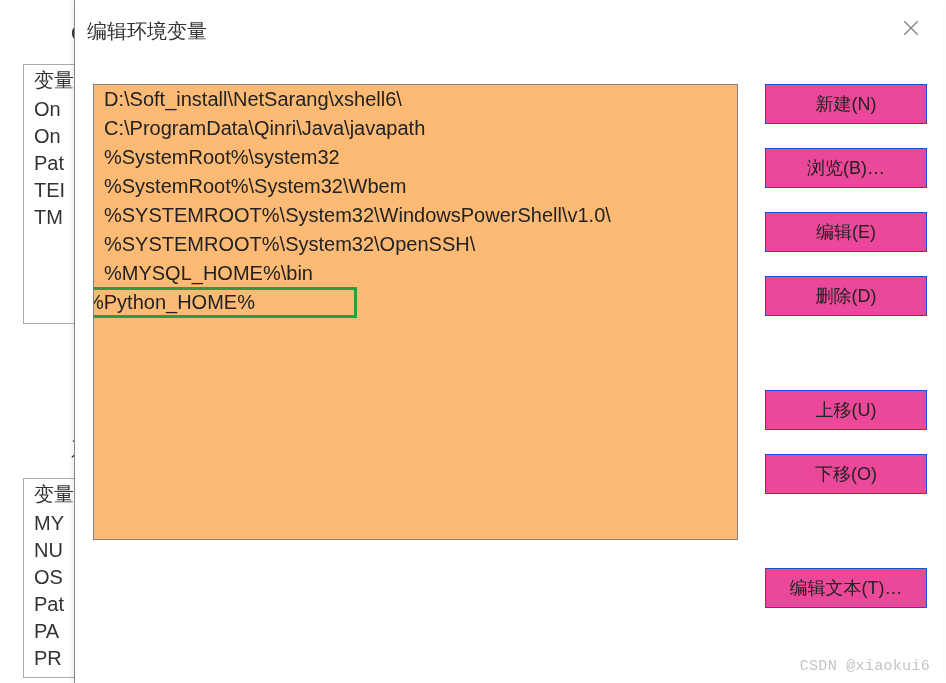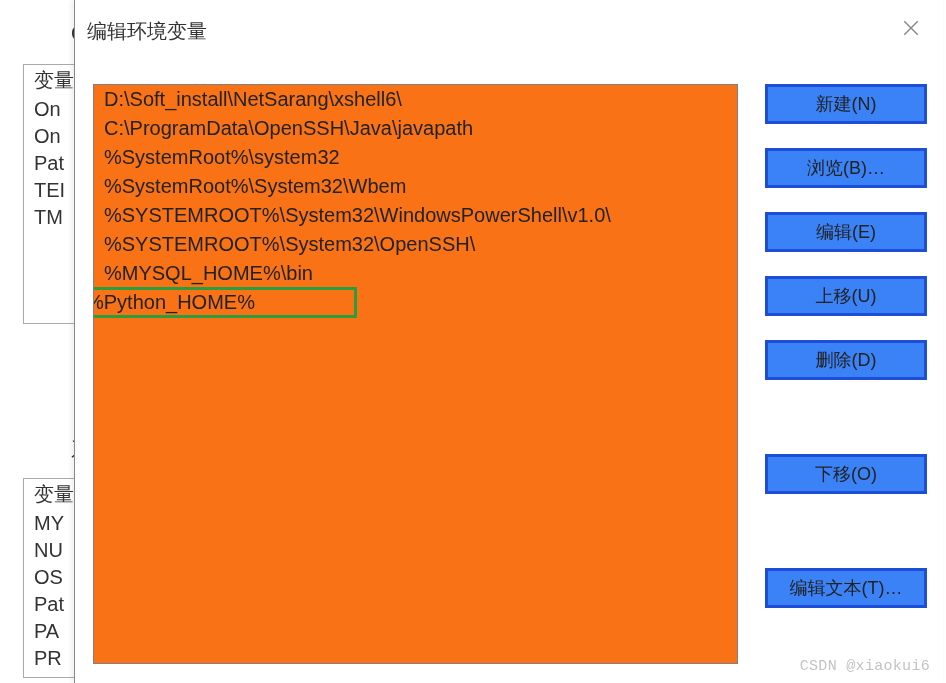--- a/index.html
+++ b/index.html
@@ -76,23 +76,23 @@
     }
     .close-btn svg {
       width: 18px;
       height: 18px;
     }
     .path-list {
       position: absolute;
       left: 18px;
       top: 84px;
       width: 645px;
-      height: 580px;
+      height: 456px;
       border: 1px solid #818181;
-      background: #f97316;
+      background: #fdba74;
       overflow: hidden;
     }
     .path-item {
       padding: 1px 10px;
       font-size: 20px;
       line-height: 27px;
       color: #222;
       white-space: nowrap;
       cursor: default;
     }
@@ -104,22 +104,22 @@
     }
     .btn-col {
       position: absolute;
       left: 690px;
       top: 84px;
       width: 162px;
     }
     .win-btn {
       width: 162px;
       height: 40px;
-      background: #3b82f6;
-      border: 3px solid #1d4ed8;
+      background: #ec4899;
+      border: 1px solid #1d4ed8;
       font-size: 18px;
       font-family: inherit;
       color: #222;
       cursor: pointer;
       margin-bottom: 24px;
       display: flex;
       align-items: center;
       justify-content: center;
     }
     .gap-lg {
@@ -167,33 +167,33 @@
   <div class="dialog-title">编辑环境变量</div>
   <div class="close-btn" aria-label="Close">
     <svg viewBox="0 0 16 16">
         <line x1="2" y1="2" x2="14" y2="14" stroke="currentColor" stroke-width="1.2"></line>
         <line x1="14" y1="2" x2="2" y2="14" stroke="currentColor" stroke-width="1.2"></line>
       </svg>
   </div>
 
   <div class="path-list" id="path-list">
       <div class="path-item">D:\Soft_install\NetSarang\xshell6\</div>
-      <div class="path-item">C:\ProgramData\OpenSSH\Java\javapath</div>
+      <div class="path-item">C:\ProgramData\Qinri\Java\javapath</div>
       <div class="path-item">%SystemRoot%\system32</div>
       <div class="path-item">%SystemRoot%\System32\Wbem</div>
       <div class="path-item">%SYSTEMROOT%\System32\WindowsPowerShell\v1.0\</div>
       <div class="path-item">%SYSTEMROOT%\System32\OpenSSH\</div>
       <div class="path-item">%MYSQL_HOME%\bin</div>
       <div class="path-item highlighted">%Python_HOME%</div>
     </div>
 
   <div class="btn-col">
     <button class="win-btn">新建(N)</button>
     <button class="win-btn">浏览(B)…</button>
     <button class="win-btn">编辑(E)</button>
+    <button class="win-btn gap-lg">删除(D)</button>
     <button class="win-btn">上移(U)</button>
-    <button class="win-btn gap-lg">删除(D)</button>
     <button class="win-btn gap-lg">下移(O)</button>
     <button class="win-btn">编辑文本(T)…</button>
   </div>
 </div>
 
 <div class="watermark">CSDN @xiaokui6</div>
 
 </body></html>

